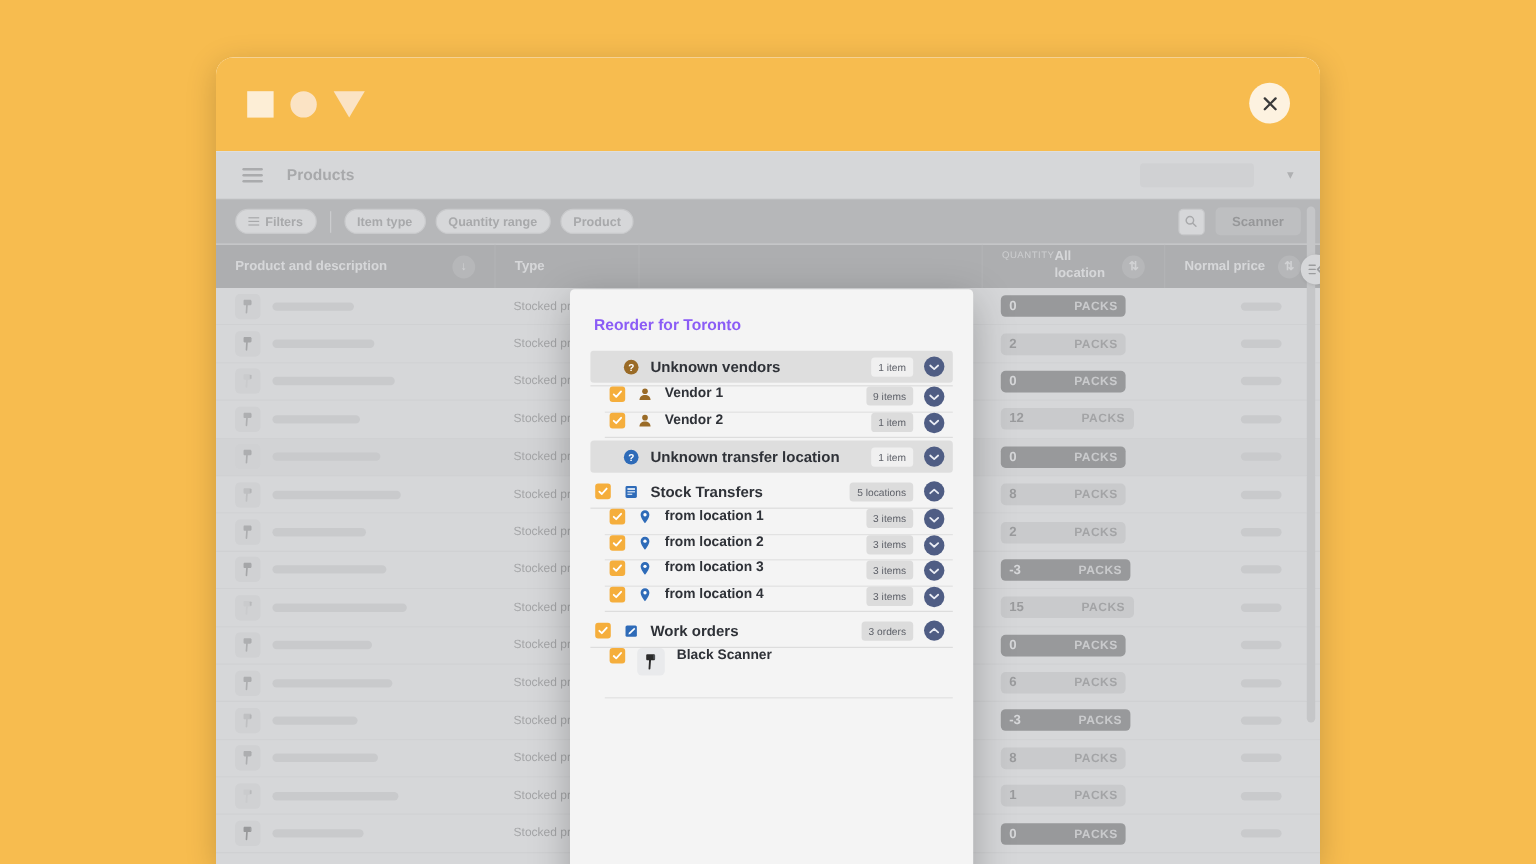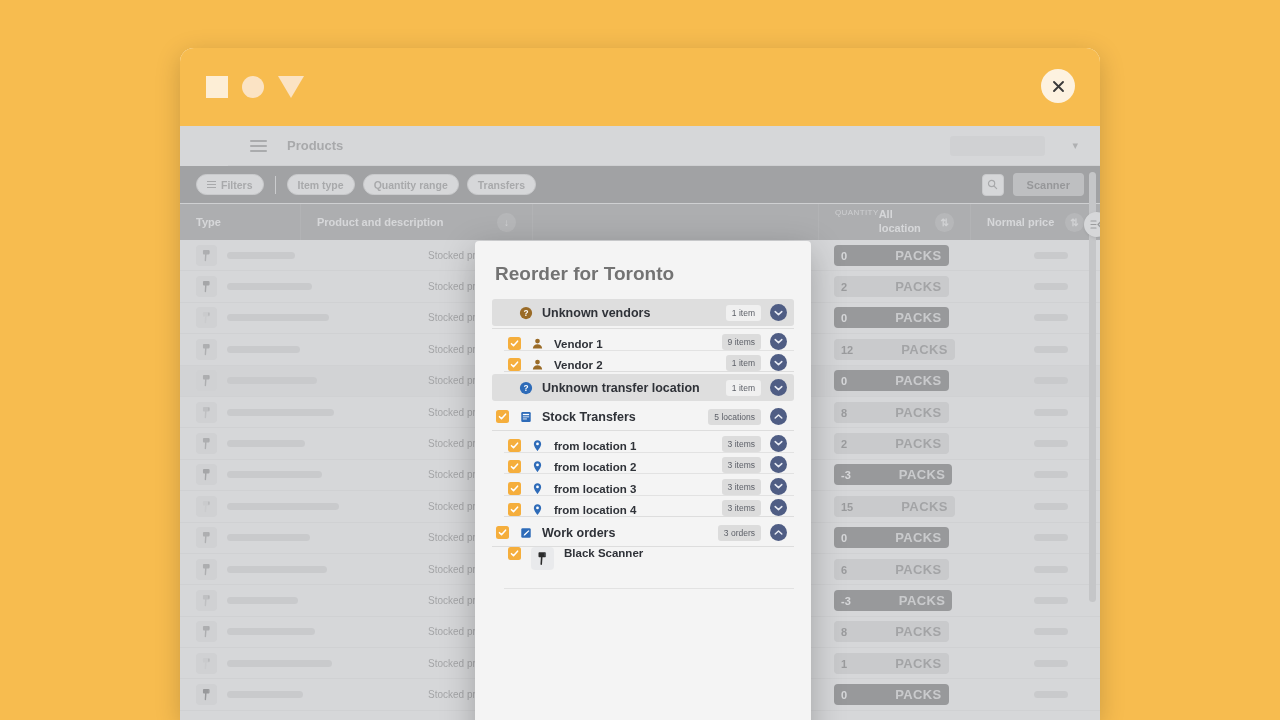--- a/index.html
+++ b/index.html
@@ -49,33 +49,32 @@
 
   
   .app-body { position: relative; height: 594px; background: #ffffff; }
   .app-content { position: absolute; inset: 0; filter: grayscale(1) opacity(.45); }
 
   .topnav {
     height: 40px; background: #ffffff;
     display: flex; align-items: center;
     padding: 0 22px; gap: 20px;
     border-bottom: 1px solid #e6e8ec;
-    margin-left: 48px;
   }
   .burger { width: 17px; display: flex; flex-direction: column; gap: 3px; cursor: pointer; }
   .burger i { display: block; height: 2px; background: #5b73ad; border-radius: 2px; }
   .nav-title { color: #4f6dae; font-size: 13px; font-weight: bold; }
   .nav-select {
     margin-left: auto; width: 95px; height: 20px;
     background: #eceef1; border-radius: 3px;
   }
   .nav-caret { margin-left: 7px; color: #7a8395; font-size: 11px; }
 
   .filterbar {
-    height: 38px; background: #c2410c;
+    height: 38px; background: #22c55e;
     display: flex; align-items: center; gap: 8px;
     padding: 0 16px;
     border-bottom: 1px solid #e6e8ec;
   }
   .chip {
     border: 1px solid #d3d7de; border-radius: 13px;
     height: 21px; padding: 0 10px;
     display: flex; align-items: center; gap: 5px;
     font-size: 10.5px; font-weight: bold; color: #4f6dae;
     background: #fff; cursor: pointer; white-space: nowrap;
@@ -140,21 +139,21 @@
     display: flex; align-items: center; justify-content: center; flex: none;
   }
   .skel { height: 7px; border-radius: 4px; background: #d5d7da; }
   .pill {
     display: inline-flex; align-items: baseline; gap: 4px;
     border-radius: 4px; padding: 3px 7px;
     background: #d3d5d8; color: #3c4150;
   }
   .pill.neg { background: #c2122c; color: #fff; }
   .pill b { font-size: 11px; }
-  .pill span { font-size: 13px; letter-spacing: .4px; font-weight: bold; opacity: .8; padding-left: 44px; }
+  .pill span { font-size: 10px; letter-spacing: .4px; font-weight: bold; opacity: .8; padding-left: 44px; }
 
   .vscroll {
     position: absolute; right: 4px; top: 46px;
     width: 7px; height: 430px; border-radius: 4px; background: #c7c9cc;
   }
 
   .scrim { position: absolute; inset: 0; background: rgba(118,122,128,.30); }
 
   
   .modal {
@@ -162,21 +161,21 @@
     left: 295px; top: 115px;
     width: 336px; height: 557px;
     background: #f4f4f4;
     border-radius: 4px;
     box-shadow: 0 10px 34px rgba(0,0,0,.26);
     display: flex; flex-direction: column;
     overflow: hidden;
   }
   .modal-title {
     padding: 22px 20px 14px;
-    font-size: 19px; font-weight: bold; color: #737373;
+    font-size: 13px; font-weight: bold; color: #8b5cf6;
   }
   .modal-scroll { flex: 1; overflow: hidden; padding: 0 17px; }
 
   .grp { margin-bottom: 2px; }
   .grp-head {
     display: flex; align-items: center; gap: 9px;
     height: 27px; padding: 0 7px 0 4px;
   }
   .grp-head.unknown { background: #dedede; border-radius: 3px; }
   .grp-title { font-size: 12.5px; font-weight: bold; color: #2f3238; }
@@ -199,21 +198,21 @@
     width: 13px; height: 13px; border-radius: 2.5px;
     background: #f5ae3c; flex: none;
     display: flex; align-items: center; justify-content: center;
   }
   .cbox svg { display:block; }
 
   .gicon { width: 15px; display: flex; align-items: center; justify-content: center; flex: none; }
 
   .kids { padding-left: 12px; border-top: 1px solid #dddddd; }
   .kid {
-    display: flex; align-items: flex-end; gap: 9px;
+    display: flex; align-items: flex-start; gap: 9px;
     height: 21.5px; padding: 0 7px 0 4px;
     border-bottom: 1px solid #e2e2e2;
   }
   .kid:last-child { border-bottom: 1px solid #dddddd; }
   .kid-title { font-size: 11.5px; font-weight: bold; color: #2f3238; }
 
   .wo-item {
     display: flex; align-items: flex-start; gap: 10px;
     height: 41.5px; padding: 0 7px 0 4px;
     border-bottom: 1px solid #e2e2e2;
@@ -262,39 +261,39 @@
           <span class="fgrid">
               <i></i>
               <i></i>
               <i></i>
             </span>
           <span>Filters</span>
         </div>
         <div class="chip-divider"></div>
         <div class="chip">Item type</div>
         <div class="chip">Quantity range</div>
-        <div class="chip">Transfers</div>
+        <div class="chip">Product</div>
         <div class="bar-right">
           <div class="icon-btn">
             <svg width="11" height="11" viewBox="0 0 12 12">
                 <circle cx="5" cy="5" r="3.4" fill="none" stroke="#4f6dae" stroke-width="1.3"></circle>
                 <path d="M7.6 7.6 L10.5 10.5" stroke="#4f6dae" stroke-width="1.3" stroke-linecap="round"></path>
               </svg>
           </div>
           <div class="reorder-btn">Scanner</div>
         </div>
       </div>
 
       <div class="thead">
-        <div class="th th-type">
-          <span>Type</span>
-        </div>
         <div class="th th-prod">
           <span>Product and description</span>
           <span class="sort-circle">↓</span>
+        </div>
+        <div class="th th-type">
+          <span>Type</span>
         </div>
         <div class="th th-mid"></div>
         <div class="th th-qty">
           <span class="qty-stack">
             <span class="qty-cap">QUANTITY</span>
             <span>All location</span>
           </span>
           <span class="sort-circle">⇅</span>
         </div>
         <div class="th th-price">

